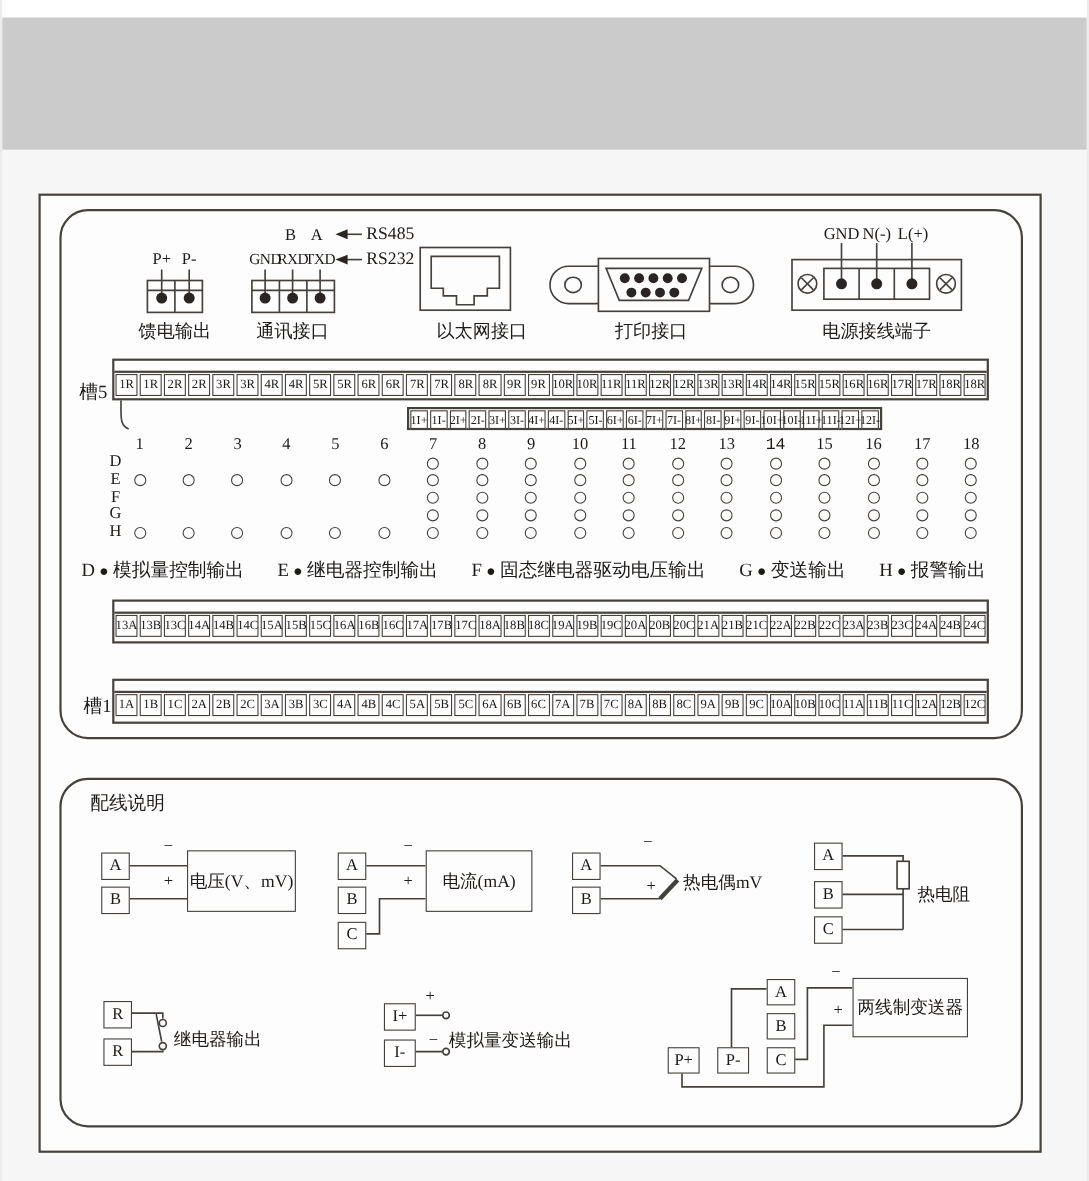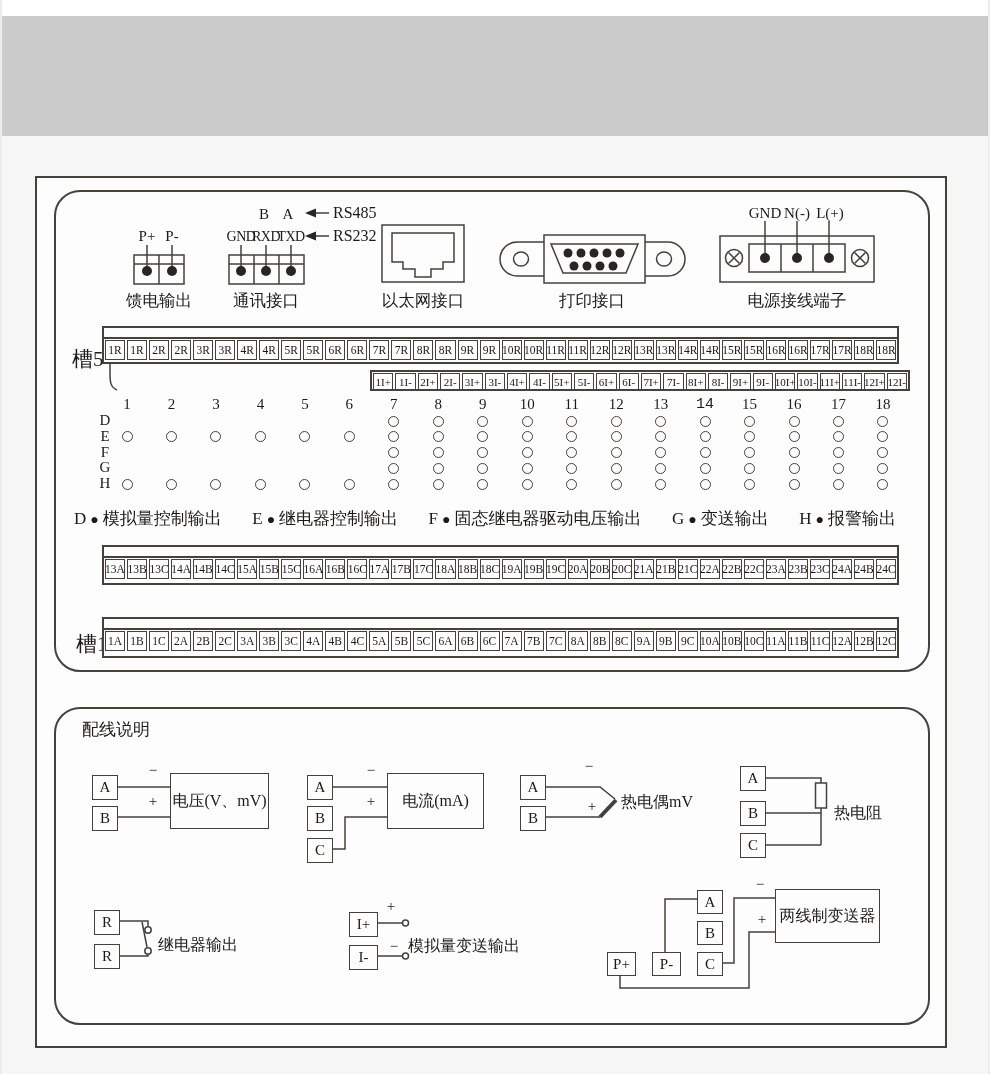--- a/index.html
+++ b/index.html
@@ -23,21 +23,21 @@
   .pin-s{position:absolute;text-align:center;font-size:14px;letter-spacing:-0.5px;}
   .conn-label{position:absolute;text-align:center;font-size:16.5px;}
   .bus-text{position:absolute;font-size:16px;}
   .strip{position:absolute;border:2px solid #47413c;background:#fdfdfd;box-sizing:border-box;
          display:flex;flex-direction:column;}
   .strip-bar{height:9px;border-bottom:2px solid #47413c;}
   .strip-cells{display:flex;gap:2px;padding:1px;flex:0 0 auto;}
   .cell{flex:1 1 0;border:1.2px solid #47413c;display:flex;align-items:center;justify-content:center;
         font-size:11.5px;min-width:0;height:18px;background:#fdfdfd;white-space:nowrap;}
   .islot .cell{height:15px;font-size:11px;}
-  .slot-label{position:absolute;font-size:21px;}
+  .slot-label{position:absolute;font-size:17px;}
   .gcol{position:absolute;width:30px;text-align:center;font-size:15px;}
   .grow-label{position:absolute;width:30px;text-align:center;font-size:15px;}
   .gcircle{position:absolute;width:11px;height:11px;border:1.4px solid #47413c;border-radius:50%;
            box-sizing:border-box;background:#fdfdfd;}
   .legend{position:absolute;left:72px;top:507px;width:822px;display:flex;justify-content:space-between;font-size:17px;}
   .legend-item{white-space:nowrap;}
   .legend-item .dot{font-size:14px;margin:0 4px;}
   .tbox{position:absolute;width:24px;height:23px;border:1.5px solid #45403b;background:#fdfdfd;
         display:flex;align-items:center;justify-content:center;font-size:15px;box-sizing:content-box;}
   .tbox.w{width:27px;}
@@ -192,21 +192,21 @@
 
   <div class="pin" style="left:252px;top:206px;width:20px;">B</div>
   <div class="pin" style="left:276px;top:206px;width:20px;">A</div>
   <div class="pin-s" style="left:219px;top:229px;width:40px;">GND</div>
   <div class="pin-s" style="left:244px;top:229px;width:40px;">RXD</div>
   <div class="pin-s" style="left:269px;top:229px;width:40px;">TXD</div>
   <div class="bus-text" style="left:331px;top:204px;">RS485</div>
   <div class="bus-text" style="left:331px;top:227px;">RS232</div>
   <div class="conn-label" style="left:214px;top:290px;width:100px;">通讯接口</div>
 
-  <div class="conn-label" style="left:361px;top:290px;width:120px;">以太网接口</div>
+  <div class="conn-label" style="left:376px;top:290px;width:120px;">以太网接口</div>
   <div class="conn-label" style="left:540px;top:290px;width:100px;">打印接口</div>
 
   <div class="pin" style="left:738px;top:205px;width:50px;">GND</div>
   <div class="pin" style="left:770px;top:205px;width:50px;">N(-)</div>
   <div class="pin" style="left:803px;top:205px;width:50px;">L(+)</div>
   <div class="conn-label" style="left:735px;top:290px;width:120px;">电源接线端子</div>
 
   <div class="slot-label" style="left:70px;top:345px;">槽5</div>
   <div class="strip" style="left:100px;top:326px;width:797px;height:38px;">
     <div class="strip-bar"></div>
@@ -242,21 +242,21 @@
         <div class="cell">15R</div>
         <div class="cell">15R</div>
         <div class="cell">16R</div>
         <div class="cell">16R</div>
         <div class="cell">17R</div>
         <div class="cell">17R</div>
         <div class="cell">18R</div>
         <div class="cell">18R</div>
       </div>
   </div>
-  <div class="strip islot" style="left:368px;top:370px;width:540px;height:21px;">
+  <div class="strip islot" style="left:368px;top:370px;width:432px;height:21px;">
     <div class="strip-cells" style="padding:1px;">
         <div class="cell">1I+</div>
         <div class="cell">1I-</div>
         <div class="cell">2I+</div>
         <div class="cell">2I-</div>
         <div class="cell">3I+</div>
         <div class="cell">3I-</div>
         <div class="cell">4I+</div>
         <div class="cell">4I-</div>
         <div class="cell">5I+</div>

